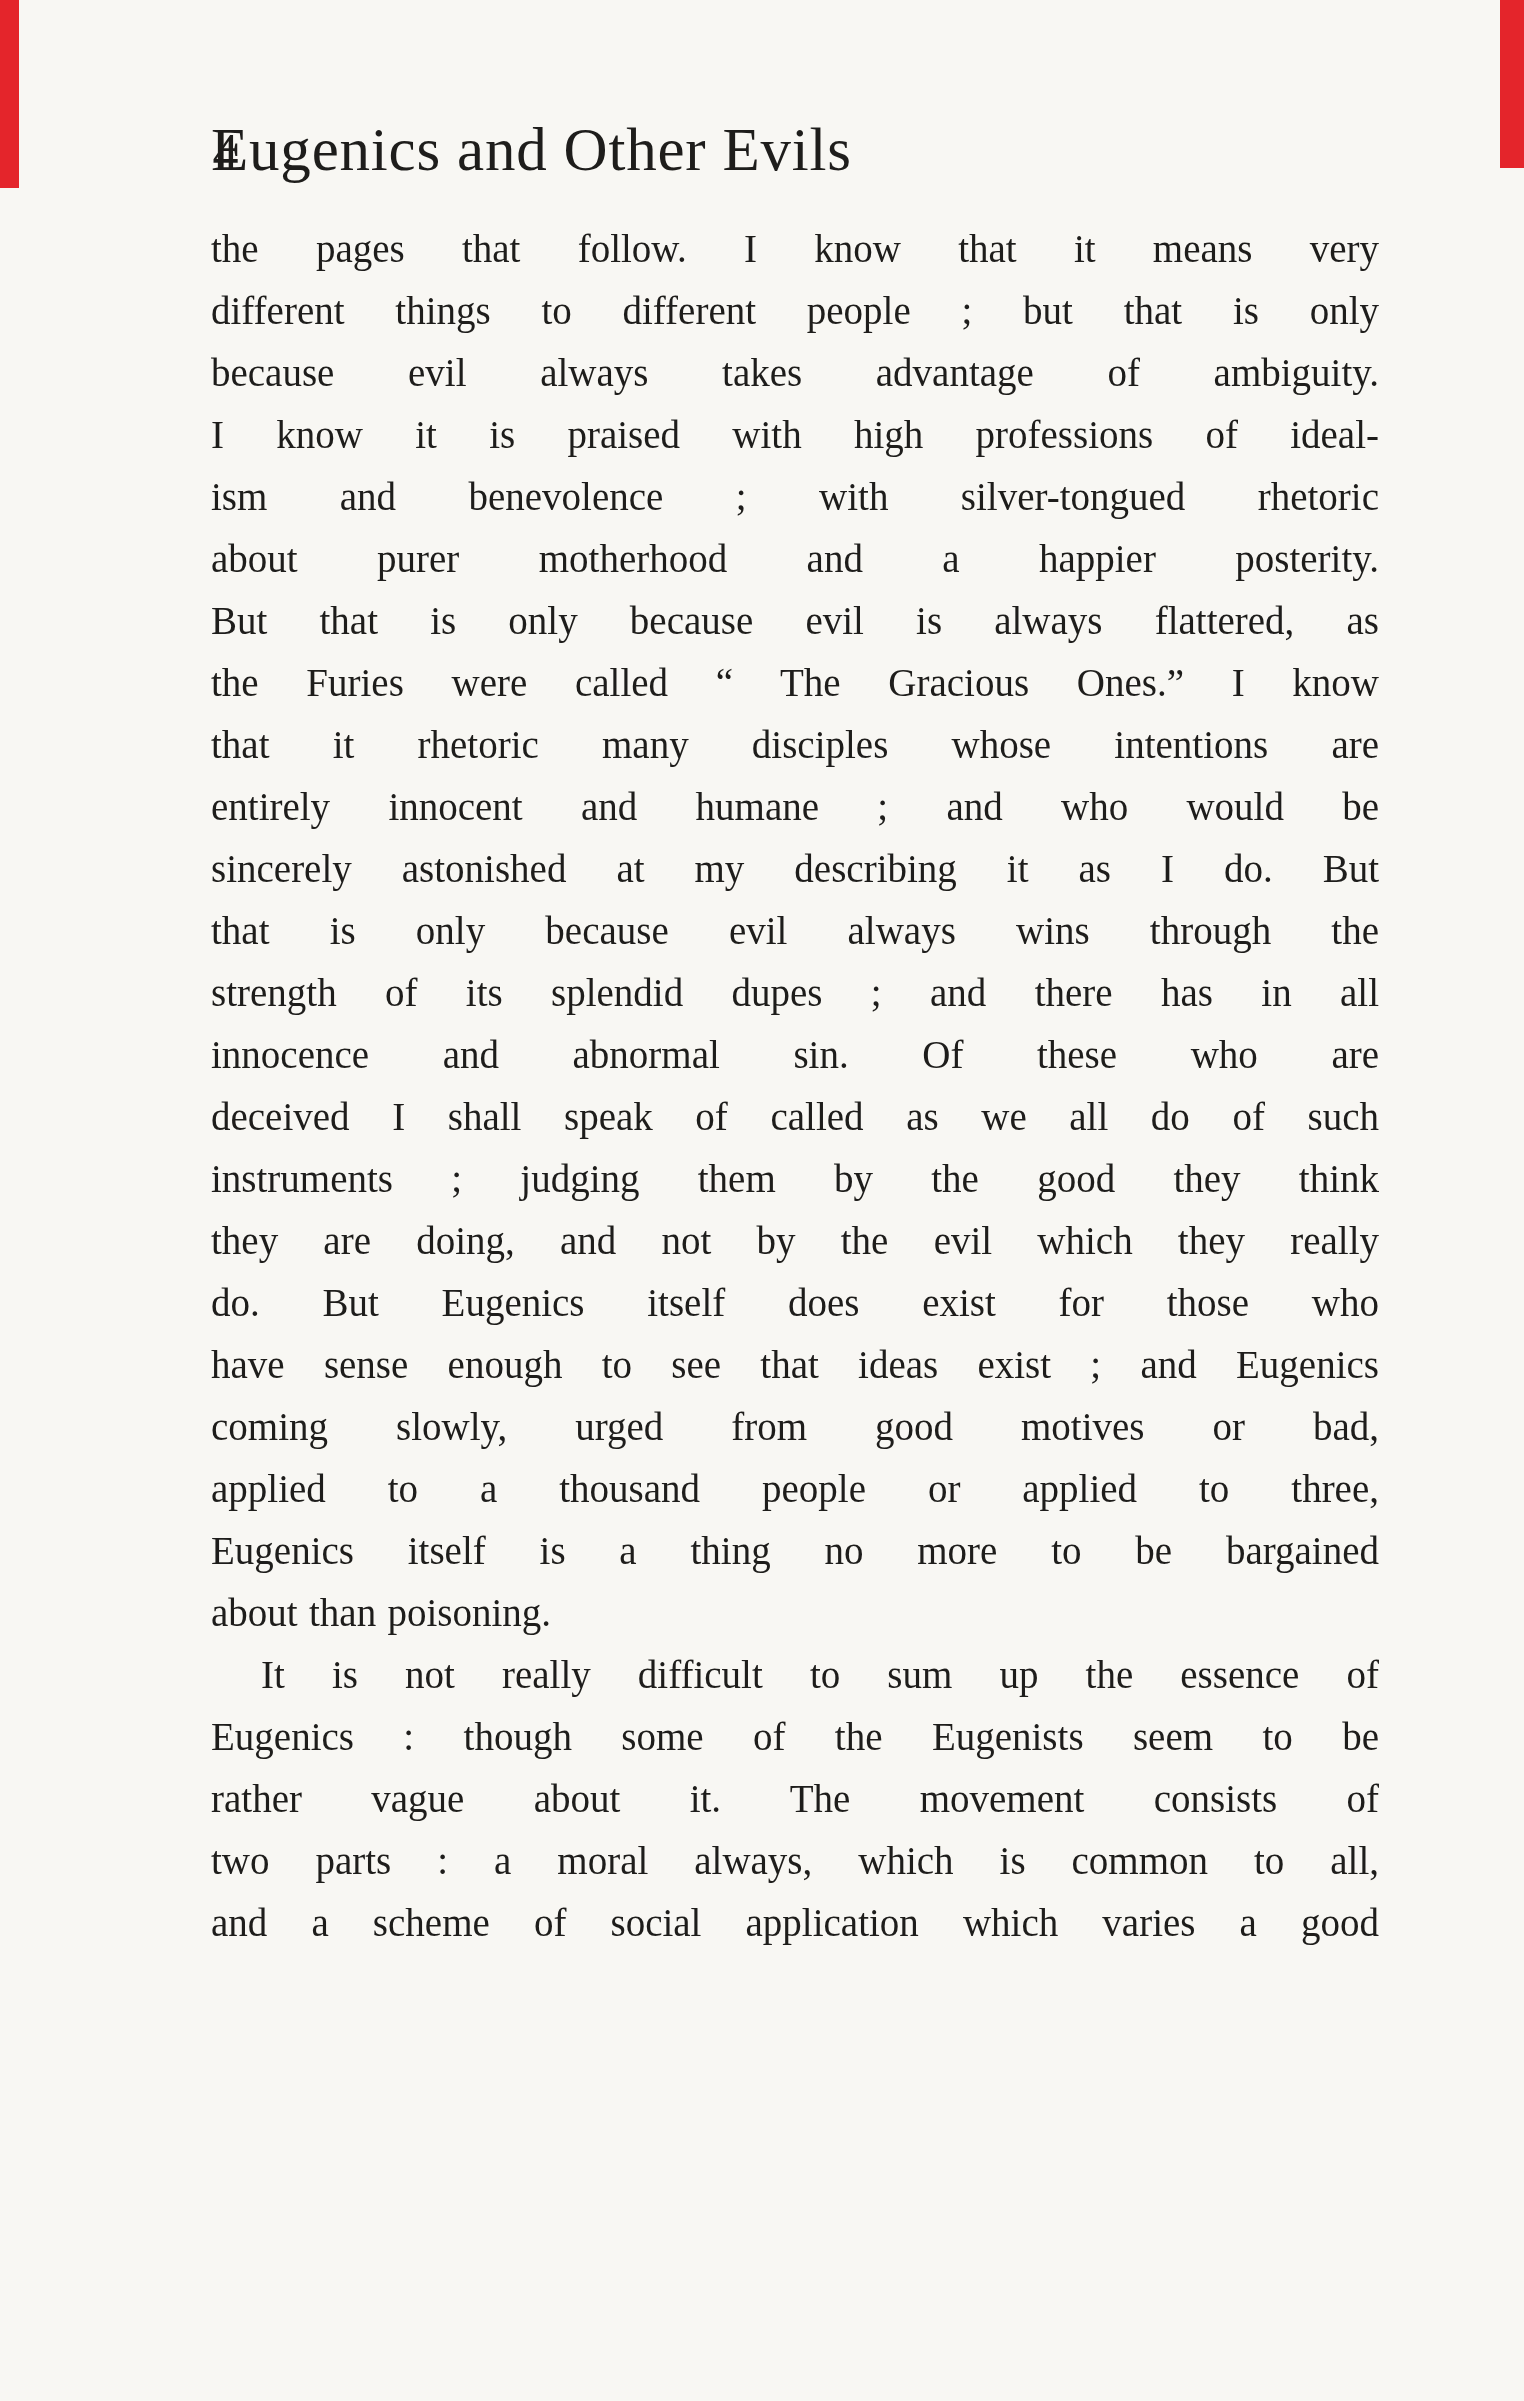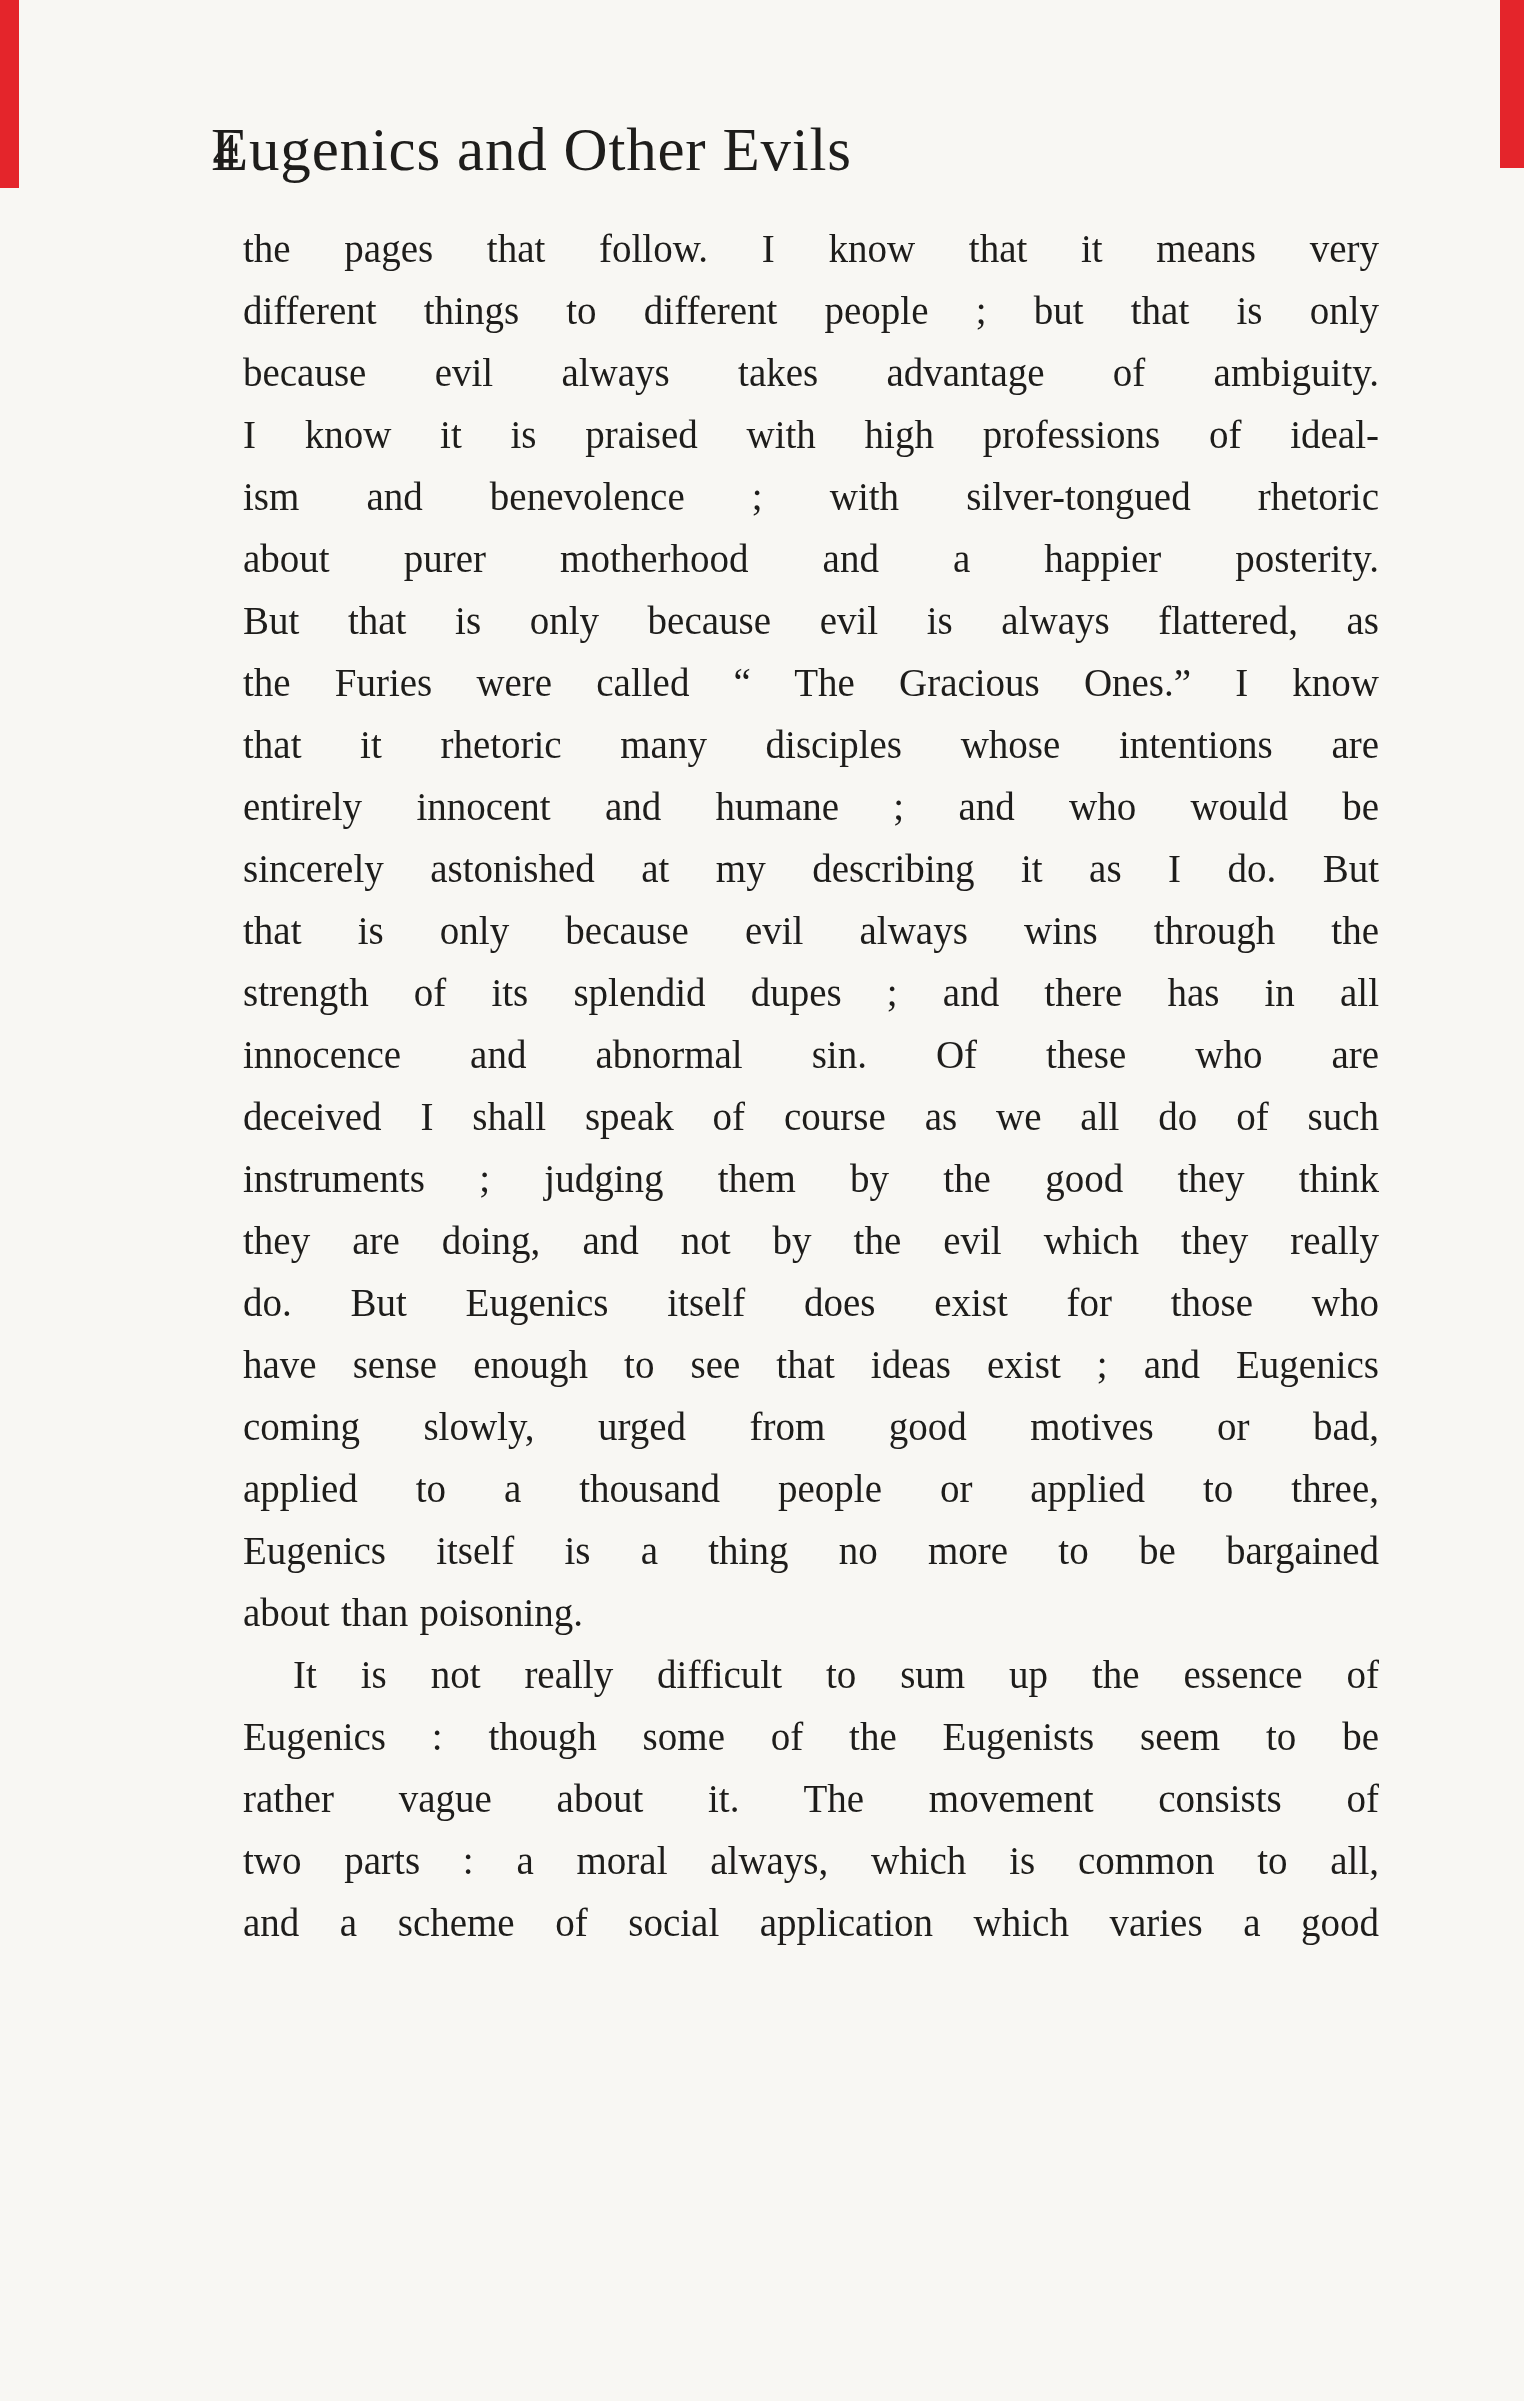--- a/index.html
+++ b/index.html
@@ -61,21 +61,20 @@
     top: 218px;
     left: 211px;
     width: 1168px;
     font-size: 39px;
     line-height: 62px;
   }
   .line {
     text-align: justify;
     text-align-last: justify;
     word-spacing: 1.6px;
-    margin-left: 32px;
   }
   .line.lastline {
     text-align-last: left;
     font-family: Liberation Serif, serif;
   }
   .line.indent {
     text-indent: 50px;
   }
 </style>
 </head>
@@ -99,21 +98,21 @@
       <div class="line">ism and benevolence ; with silver-tongued rhetoric</div>
       <div class="line">about purer motherhood and a happier posterity.</div>
       <div class="line">But that is only because evil is always flattered, as</div>
       <div class="line">the Furies were called “ The Gracious Ones.” I know</div>
       <div class="line">that it rhetoric many disciples whose intentions are</div>
       <div class="line">entirely innocent and humane ; and who would be</div>
       <div class="line">sincerely astonished at my describing it as I do. But</div>
       <div class="line">that is only because evil always wins through the</div>
       <div class="line">strength of its splendid dupes ; and there has in all</div>
       <div class="line">innocence and abnormal sin. Of these who are</div>
-      <div class="line">deceived I shall speak of course as we all do of such</div>
+      <div class="line">deceived I shall speak of called as we all do of such</div>
       <div class="line">instruments ; judging them by the good they think</div>
       <div class="line">they are doing, and not by the evil which they really</div>
       <div class="line">do. But Eugenics itself does exist for those who</div>
       <div class="line">have sense enough to see that ideas exist ; and Eugenics</div>
       <div class="line">coming slowly, urged from good motives or bad,</div>
       <div class="line">applied to a thousand people or applied to three,</div>
       <div class="line">Eugenics itself is a thing no more to be bargained</div>
       <div class="line lastline">about than poisoning.</div>
       <div class="line indent">It is not really difficult to sum up the essence of</div>
       <div class="line">Eugenics : though some of the Eugenists seem to be</div>

